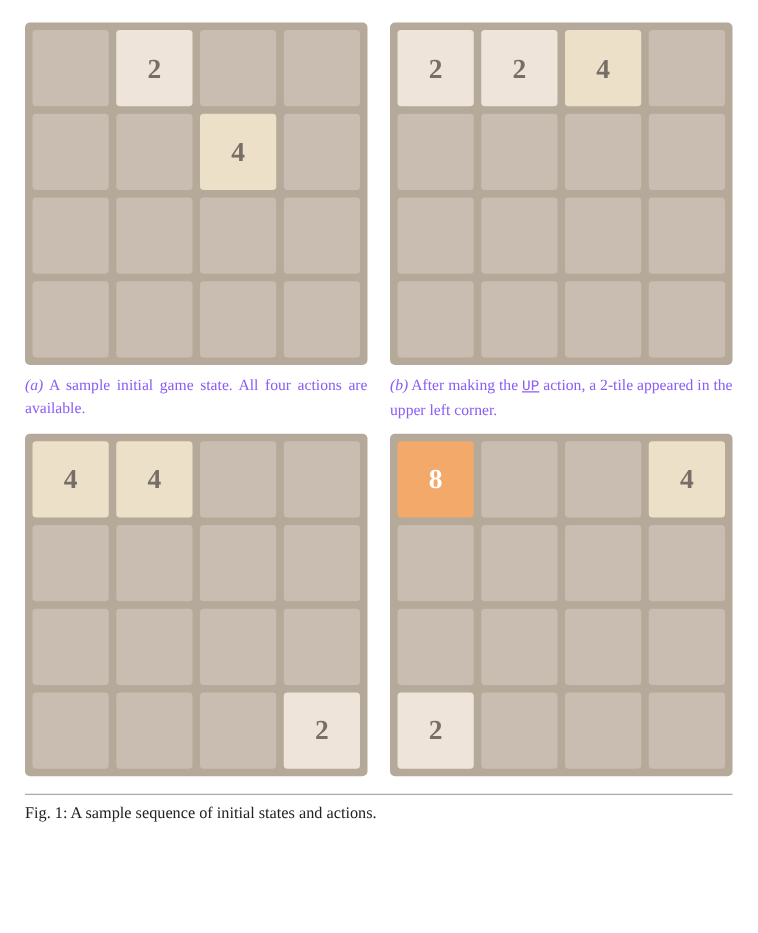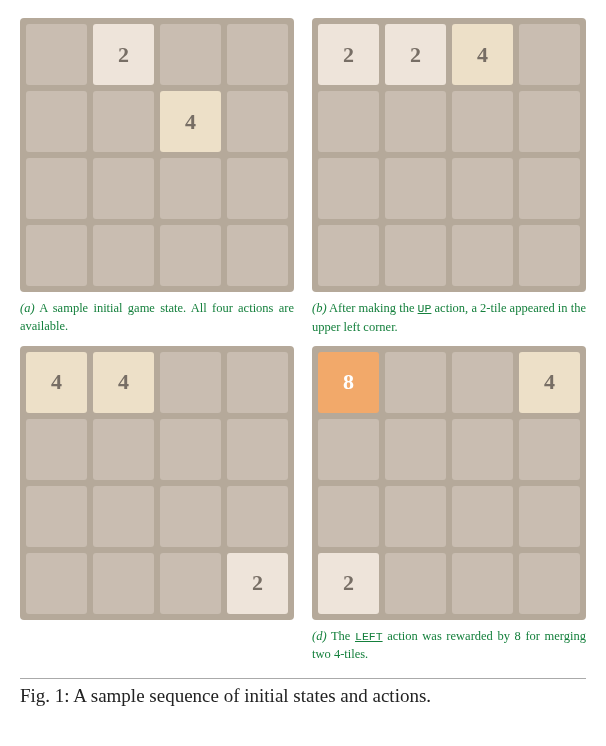--- a/index.html
+++ b/index.html
@@ -59,38 +59,38 @@
     }
     .tile.value-8 {
       background: #f2a96a;
       color: #fff;
     }
 
     .caption {
       margin-top: 7px;
       font-size: 12.5px;
       line-height: 1.45;
-      color: #15803d;
+      color: #8b5cf6;
       text-align: justify;
     }
 
     .caption code, .caption .code-style {
       font-family: 'Courier New', monospace;
       font-size: 11.5px;
       text-transform: uppercase;
       text-decoration: underline;
     }
 
     .fig-label {
       font-style: italic;
     }
 
     .fig-footer {
       margin-top: 14px;
-      font-size: 19px;
+      font-size: 13px;
       color: #222;
       border-top: 1px solid #aaa;
       padding-top: 6px;
       width: 100%;
     }
   </style>
 </head>
 <body>
 
 <div>
@@ -198,23 +198,19 @@
         <div class="tile"></div>
         <div class="tile"></div>
         <div class="tile"></div>
         <div class="tile"></div>
 
         <div class="tile value-2">2</div>
         <div class="tile"></div>
         <div class="tile"></div>
         <div class="tile"></div>
       </div>
-      <p class="caption">
-        <span class="fig-label">(d)</span>
-        The <span class="code-style">left</span> action was rewarded by 8 for merging two 4-tiles.
-      </p>
     </div>
   </div>
 
   <div class="fig-footer">
     <span>Fig. 1: A sample sequence of initial states and actions.</span>
   </div>
 </div>
 
 </body></html>

